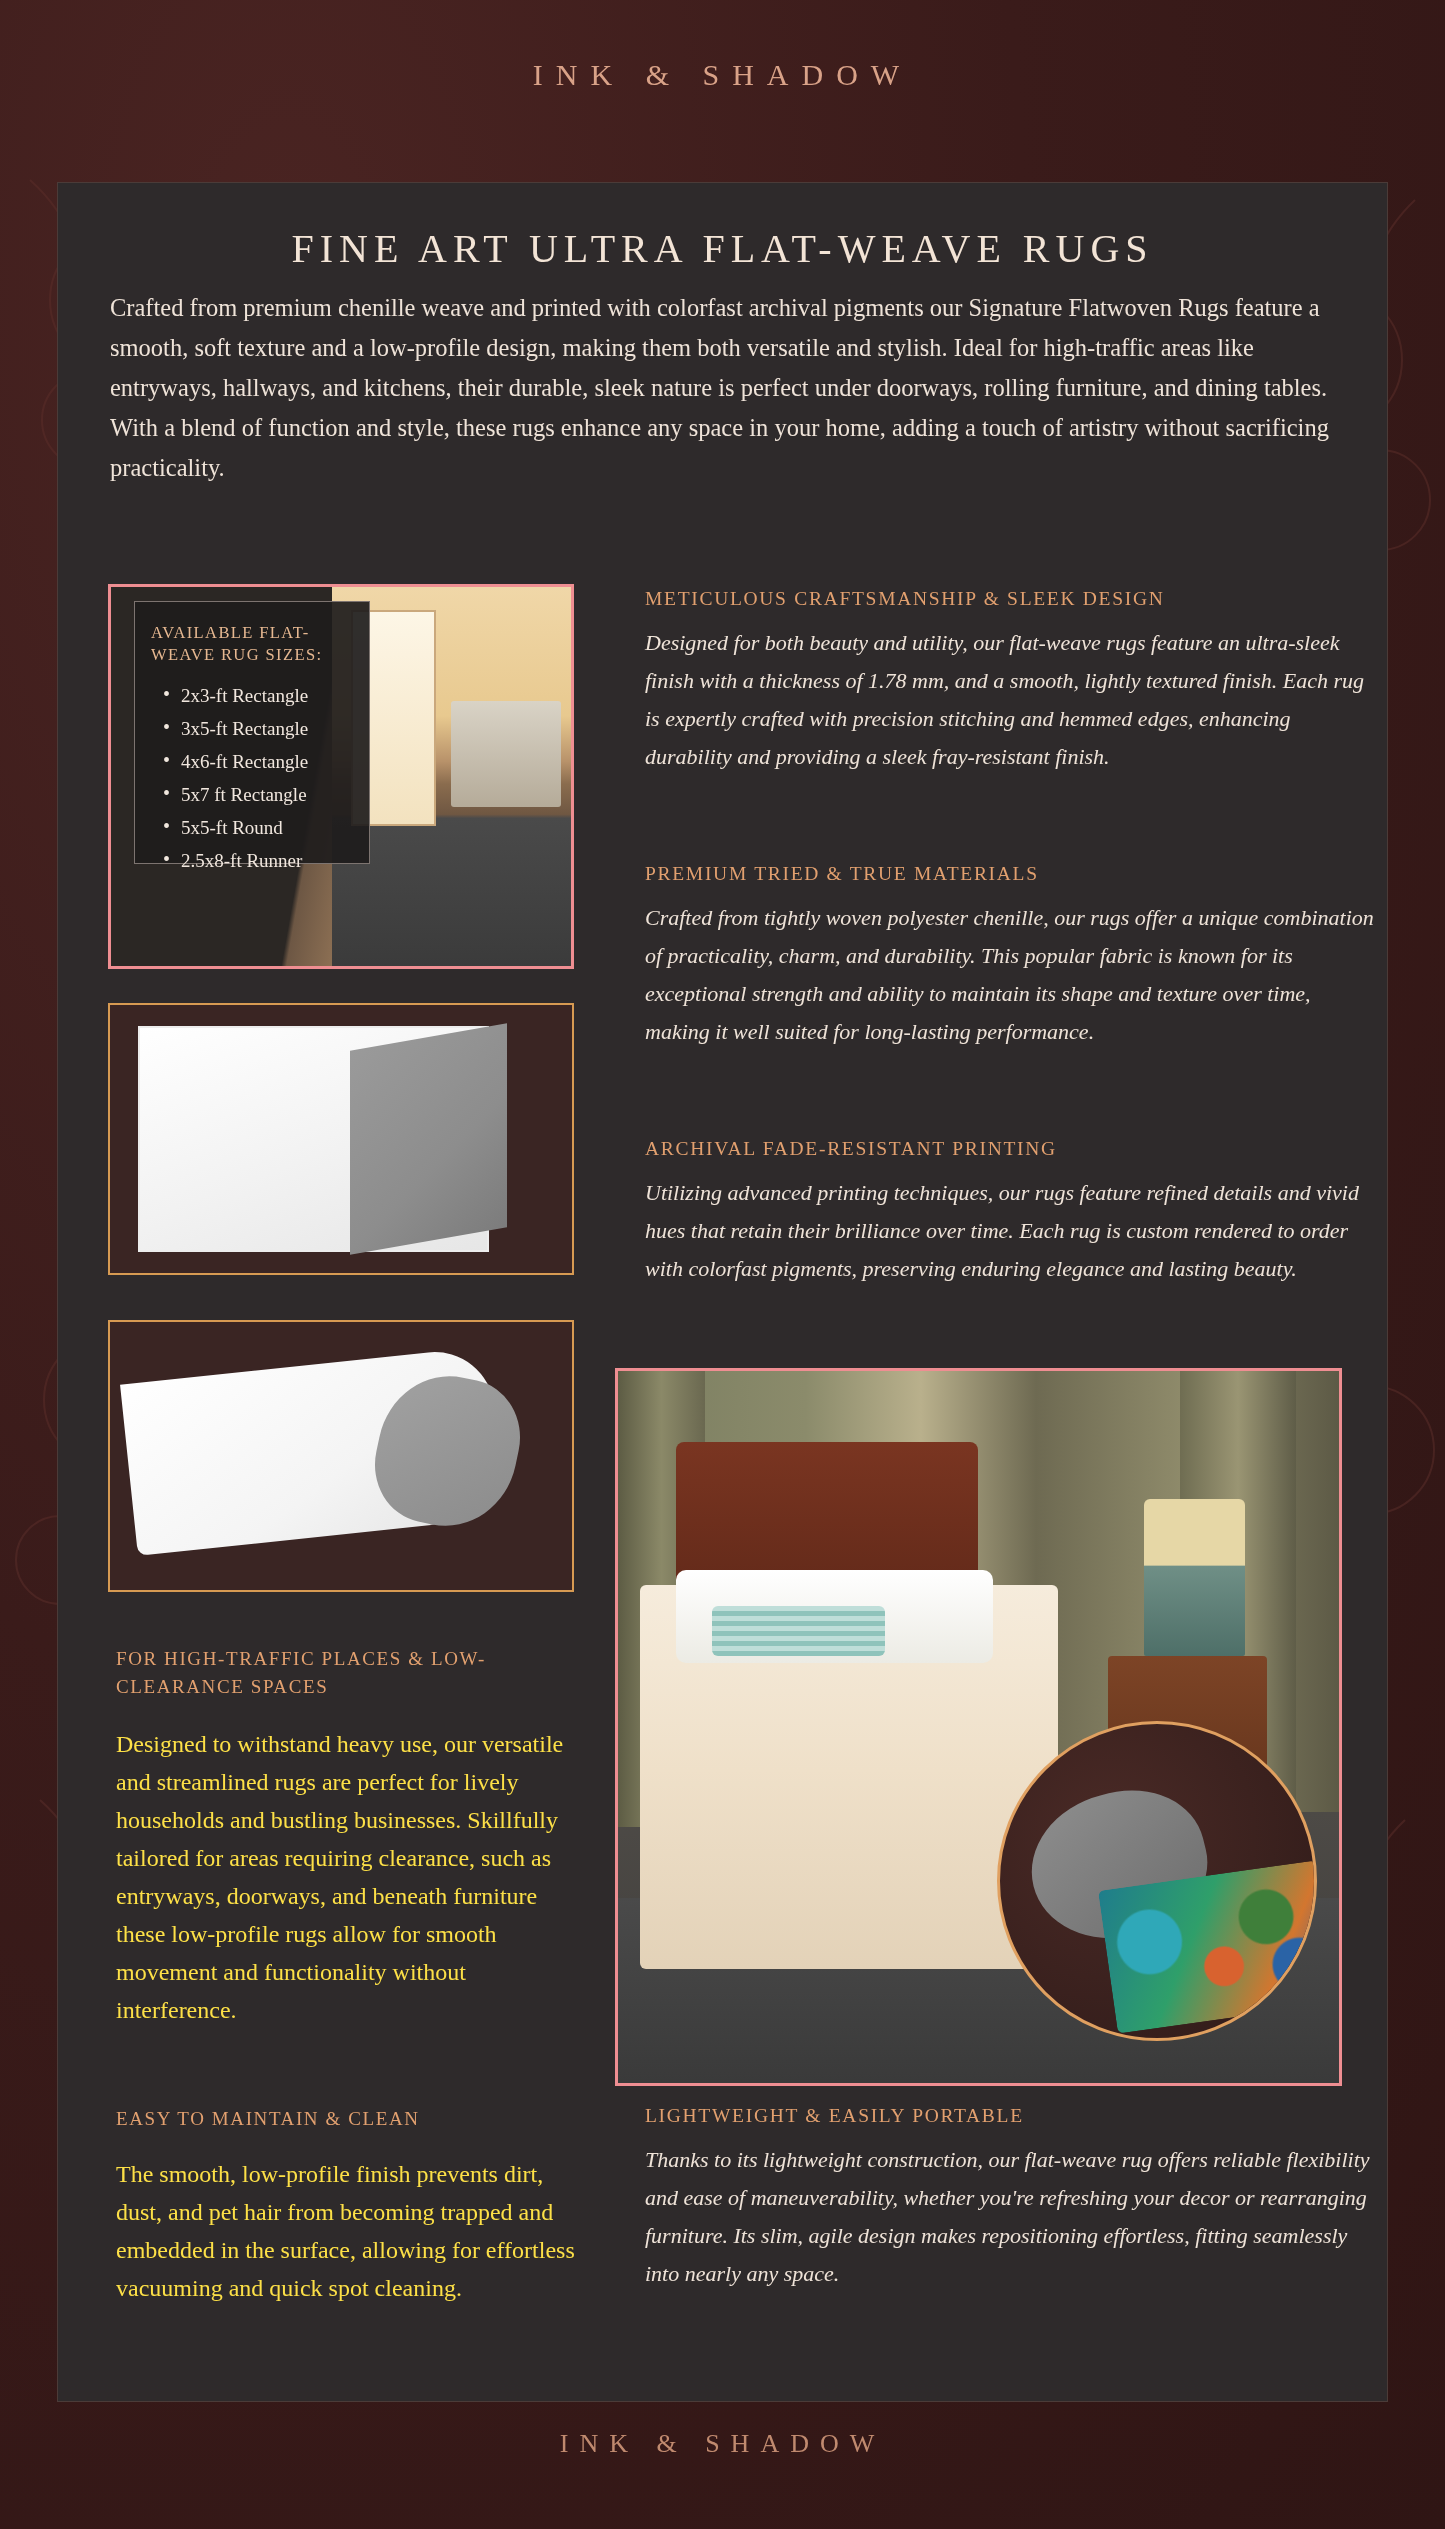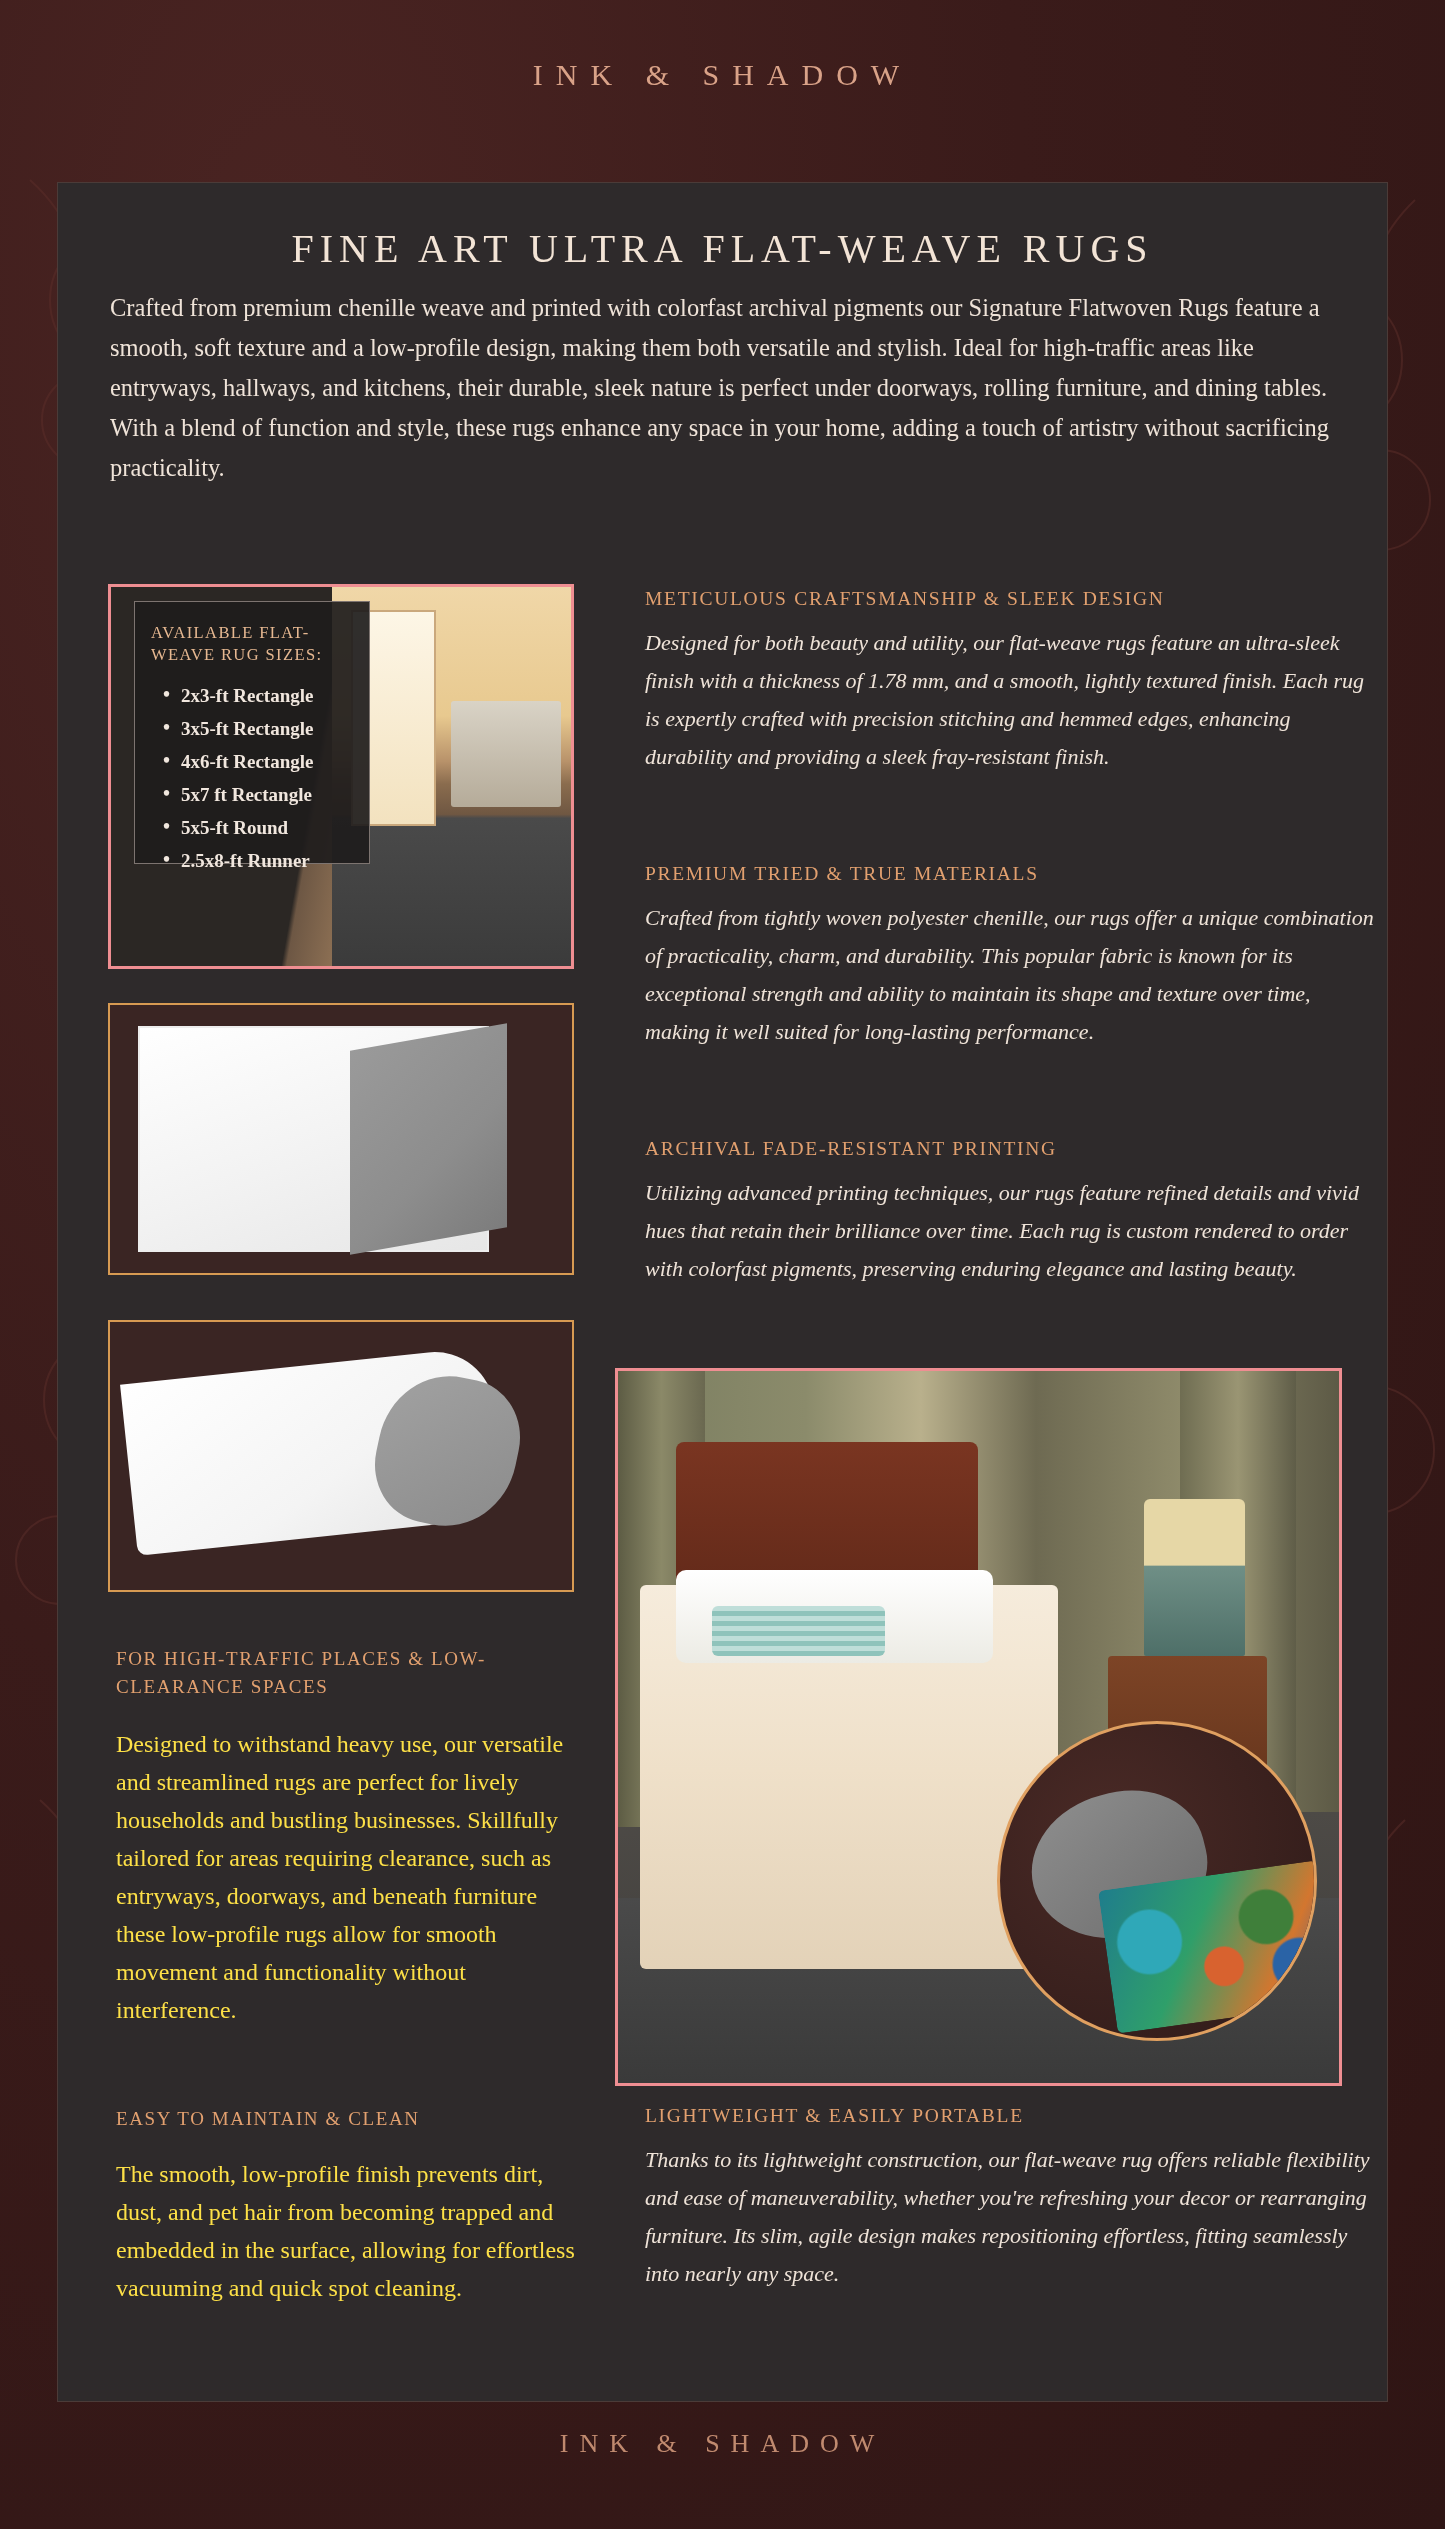--- a/index.html
+++ b/index.html
@@ -118,21 +118,21 @@
     padding: 20px 16px 10px 16px;
     margin-left: 7px;
   }
   .sizes-title {
     color: #e6b891;
     font-size: 16.5px;
     letter-spacing: 1.4px;
     line-height: 22px;
     margin-bottom: 13px;
   }
-  .sizes-list { list-style: none; margin: 0; padding: 0 0 0 10px; font-weight: bold; }
+  .sizes-list { list-style: none; margin: 0; padding: 0 0 0 10px; }
   .sizes-list li {
     color: #f1e7de;
     font-size: 19px;
     line-height: 33px;
     position: relative;
     padding-left: 20px;
   }
   .sizes-list li::before {
     content: "•";
     position: absolute; left: 2px; top: -1px;

